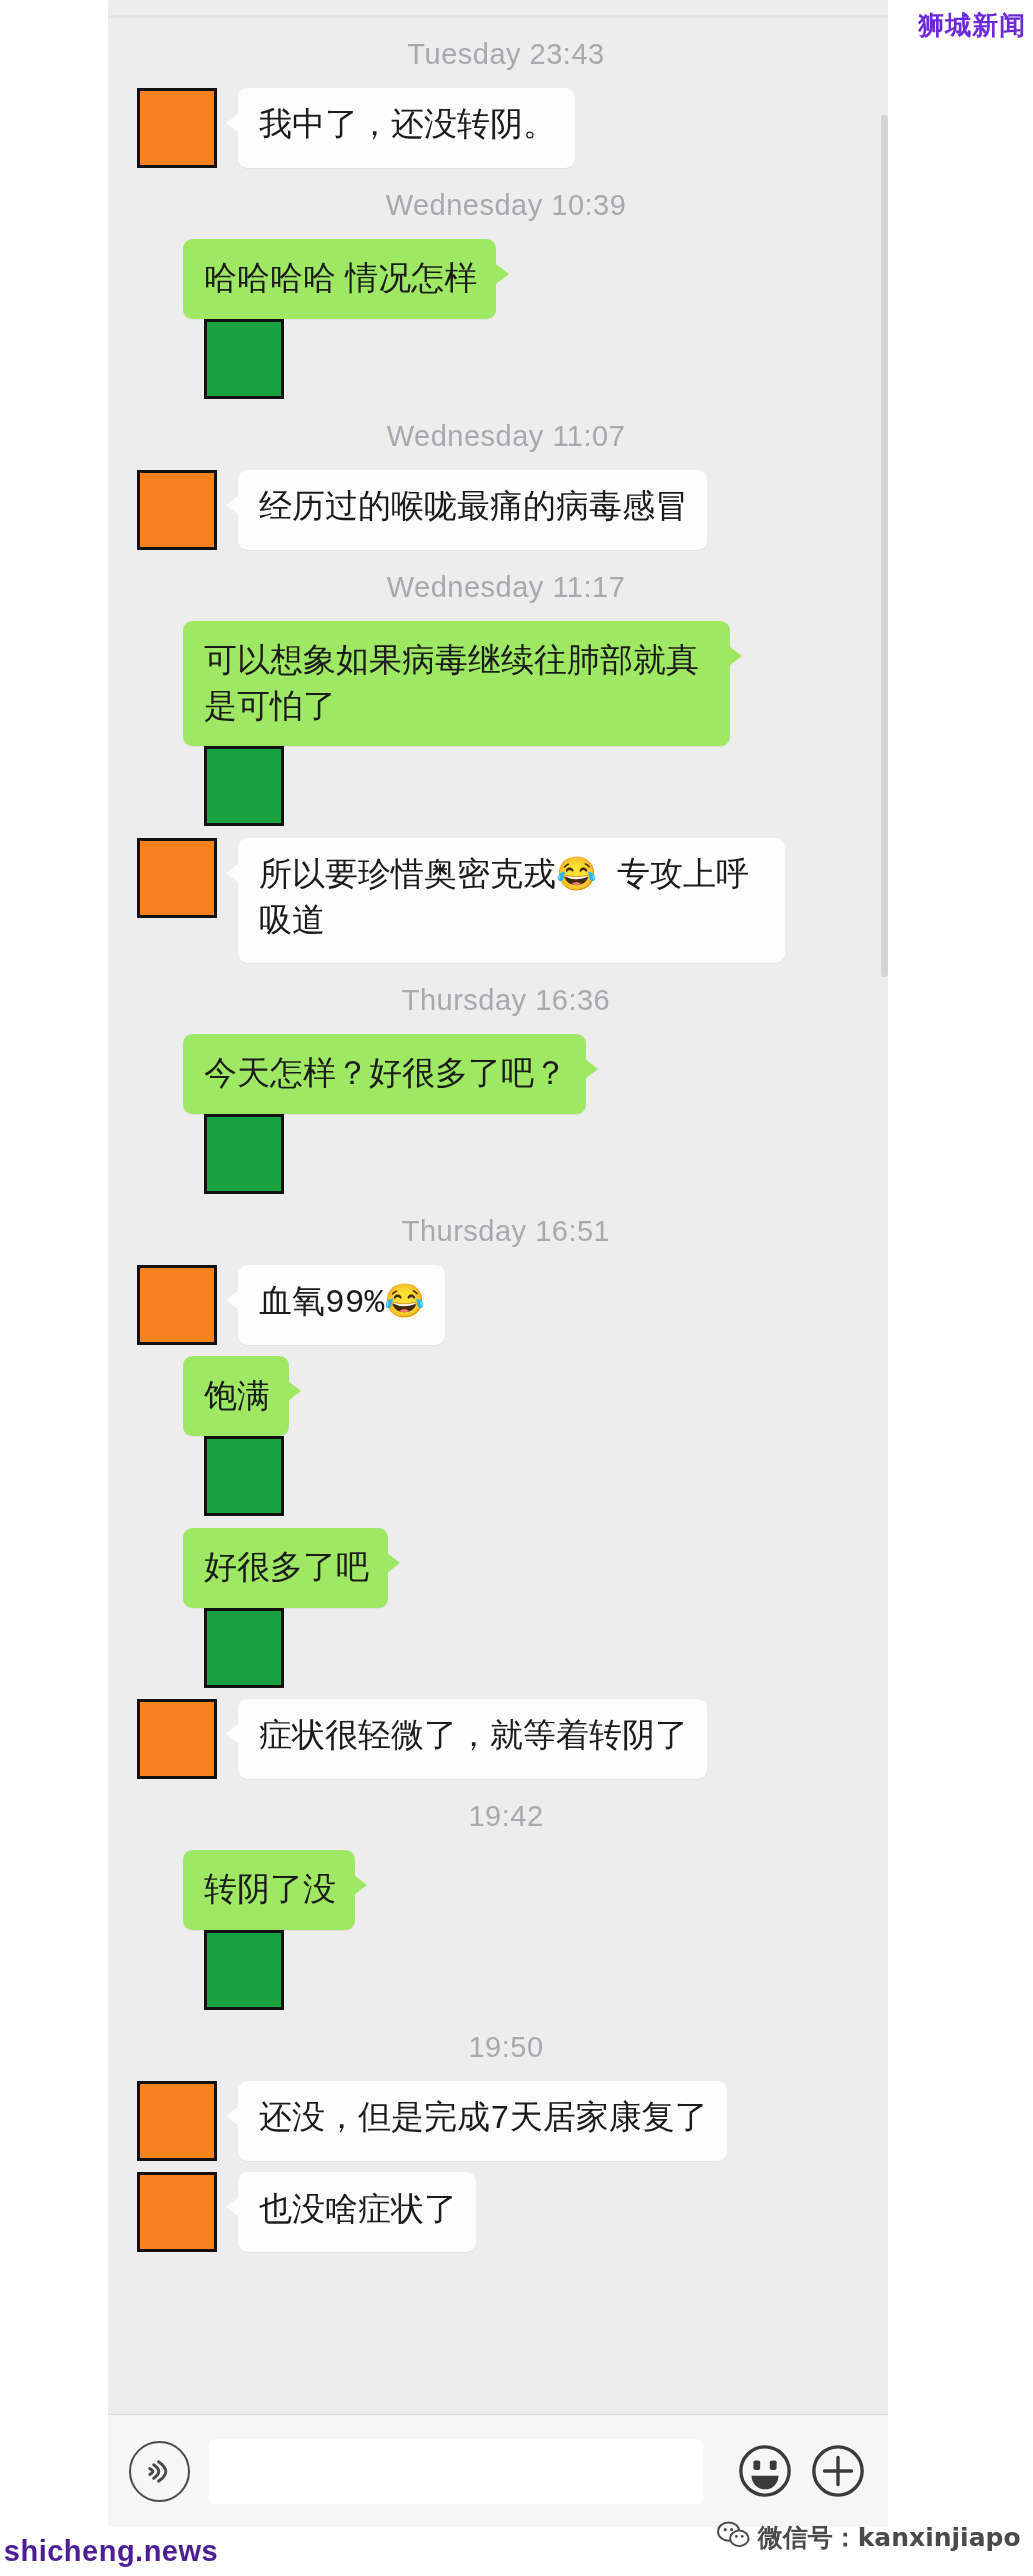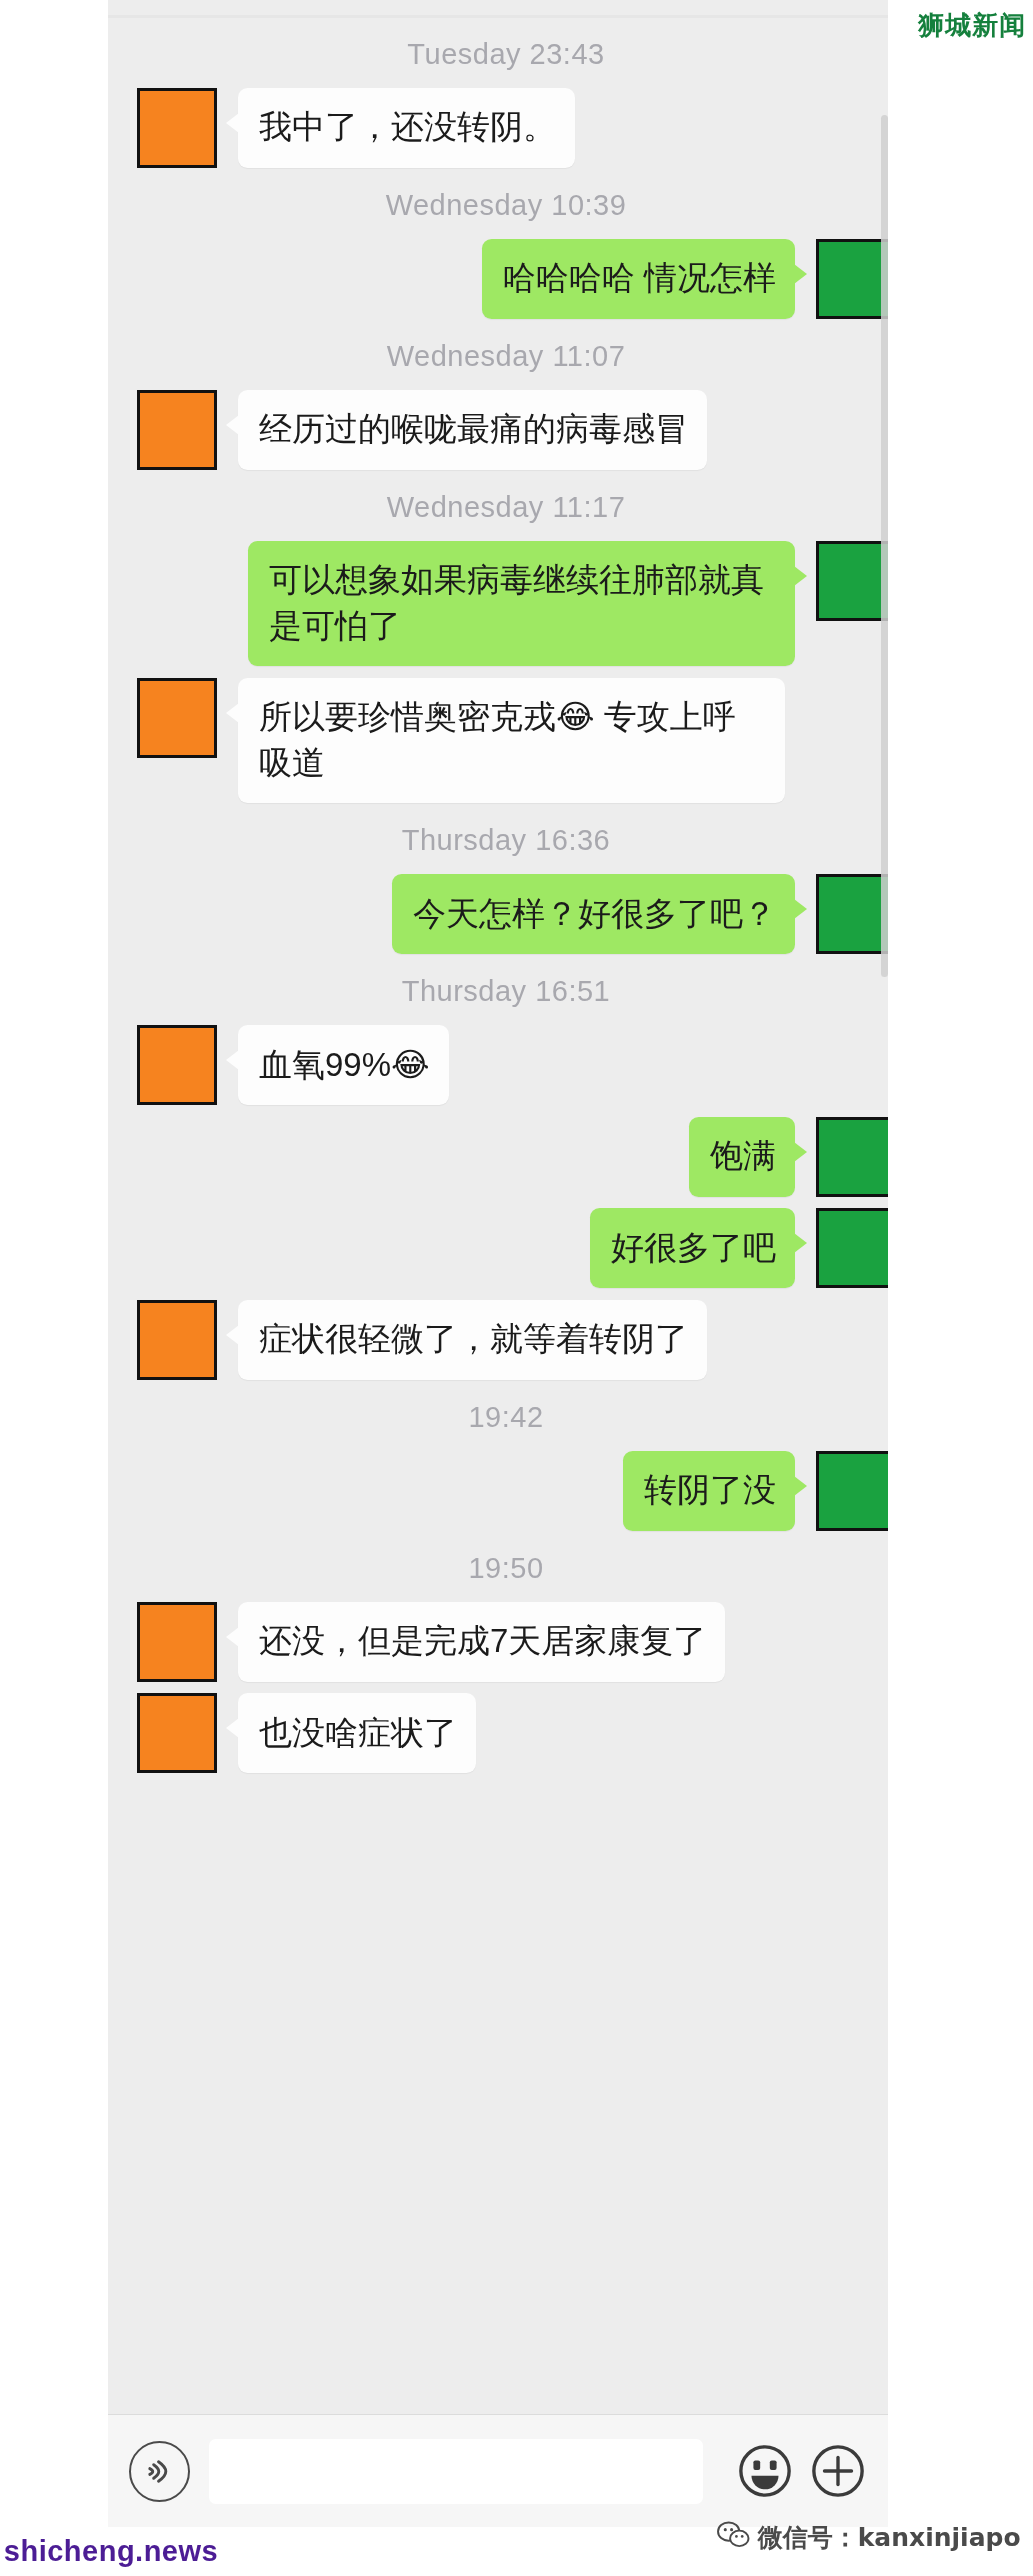--- a/index.html
+++ b/index.html
@@ -24,38 +24,38 @@
 
   
   .timestamp{
     text-align:center;color:#a8a8ae;font-size:29px;letter-spacing:0.5px;
     margin:21px 0 17px 0;font-family:"Liberation Sans",sans-serif;
   }
 
   
   .row{display:flex;align-items:flex-start;margin:11.5px 0;}
   .row.in{justify-content:flex-start;padding-left:21px;padding-right:67px;}
-  .row.out{justify-content:flex-end;padding-left:67px;}
+  .row.out{padding-left:67px;flex-direction:column;}
 
   
   .avatar{width:80px;height:80px;flex:0 0 80px;border:3.8px solid #111;box-sizing:border-box;}
   .avatar.orange{background:#f6831f;}
   .avatar.green{background:#1aa240;}
   .row.in .avatar{margin-right:21px;}
   .row.out .avatar{margin-left:21px;}
 
   
   .bubble{
     position:relative;max-width:507px;border-radius:9.6px;
     padding:16.3px 19px 18px 21px;
     font-size:33px;line-height:1.38;color:#1b1b1b;
     font-family:"Liberation Sans","DejaVu Sans",sans-serif;
     word-break:break-word;box-shadow:0 1px 1px rgba(0,0,0,.05);
   }
-  .bubble.white{background:#fdfdfd;}
+  .bubble.white{background:#fdfdfd;font-family:Liberation Mono, monospace;}
   .bubble.green{background:#9ee863;}
 
   
   .bubble.white::before{
     content:"";position:absolute;left:-12.4px;top:25px;
     border-top:10.5px solid transparent;border-bottom:10.5px solid transparent;
     border-right:13.4px solid #fdfdfd;
   }
   .bubble.green::after{
     content:"";position:absolute;right:-12.4px;top:25px;
@@ -74,21 +74,21 @@
   #text-field{flex:1 1 auto;height:65px;background:#ffffff;border-radius:6.7px;margin:0 19px;}
   .bar-icon{width:59px;height:59px;flex:0 0 59px;margin-left:13.4px;
     display:flex;align-items:center;justify-content:center;}
   .bar-icon svg{display:block;}
 
   
   #scrollbar{position:absolute;right:0;top:115px;width:6.7px;height:862px;background:#cfcfcf;border-radius:3.8px;opacity:.85;}
 
   
   #wm-topright{
-    position:absolute;right:7.7px;top:7.7px;color:#15803d;font-size:26px;font-weight:bold;
+    position:absolute;right:7.7px;top:7.7px;color:#6d28d9;font-size:26px;font-weight:bold;
     font-family:"DejaVu Sans",sans-serif;letter-spacing:1px;
   }
   #wm-bottomleft{
     position:absolute;left:3.8px;bottom:7.7px;color:#4c1d95;font-size:29px;font-weight:bold;
     font-family:"Liberation Sans",sans-serif;letter-spacing:0.5px;
   }
   #wm-bottomright{
     position:absolute;right:13.4px;bottom:21px;display:flex;align-items:center;
     color:#4a4a4a;font-size:25px;font-family:"DejaVu Sans",sans-serif;font-weight:bold;justify-content:space-between;
   }

